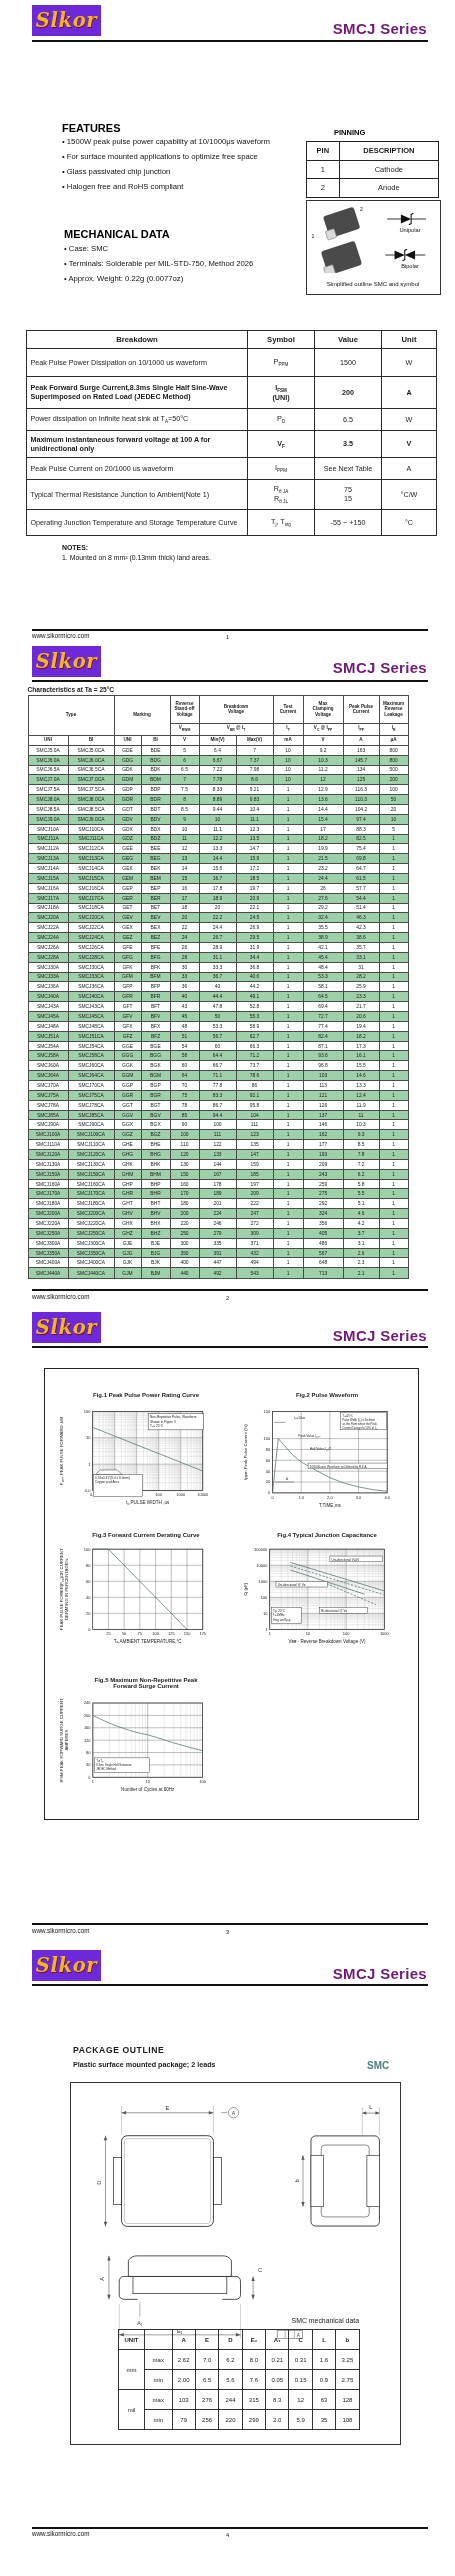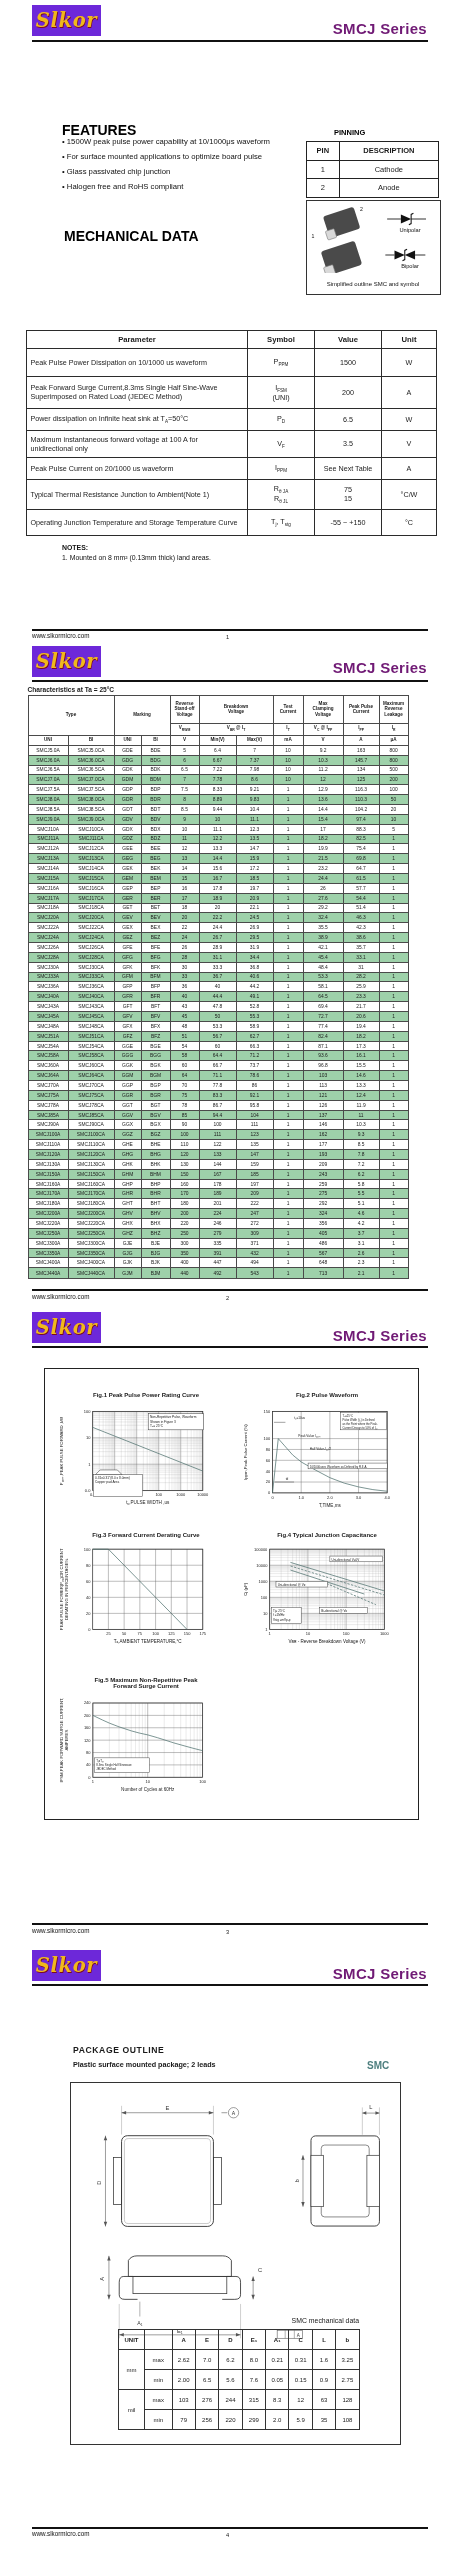--- a/index.html
+++ b/index.html
@@ -3,21 +3,21 @@
 <meta charset="utf-8">
 <style>
   html,body{margin:0;padding:0;background:#ffffff;}
   body{font-family:"Liberation Sans", sans-serif;color:#1a1a1a;}
   #canvas{position:relative;width:455px;height:2576px;background:#fff;overflow:hidden;}
   .abs{position:absolute;}
   .rule{background:#111;}
   .logo{background:#6d28d9;display:flex;align-items:center;justify-content:center;}
   .logo span{font-family:"DejaVu Serif", serif;font-style:italic;font-weight:bold;color:#F0B81C;font-size:19.5px;letter-spacing:0.6px;text-shadow:0.6px 0.6px 0 #7a0a1e;}
   .series-title{font-size:15px;font-weight:bold;text-align:right;letter-spacing:0.3px;color:#701a75;}
-  .h1{font-size:14px;font-weight:bold;color:#000;}
+  .h1{font-size:11px;font-weight:bold;color:#000;}
   .h2{font-size:7.5px;font-weight:bold;color:#000;}
   ul.plain{list-style:none;margin:0;padding:0;font-size:7.7px;line-height:15px;color:#111;}
   ul.plain li::before{content:"• ";}
   table{border-collapse:collapse;}
   .pintab{width:133px;font-size:7.5px;}
   .pintab th,.pintab td{border:1.1px solid #222;text-align:center;height:15.5px;font-weight:normal;}
   .pintab th{font-weight:bold;}
   .outbox{border:0.9px solid #333;}
   .outbox .cap{font-size:6px;text-align:center;color:#111;}
   .symlab{font-size:5.7px;color:#111;text-align:center;}
@@ -60,21 +60,21 @@
 
   <div class="abs logo" style="left:32px;top:4.6px;width:69px;height:31px;">
       <span>Slkor</span>
     </div>
   <div class="abs series-title" style="left:255px;top:19.5px;width:172px;">SMCJ Series</div>
   <div class="abs rule" style="left:32px;top:40px;width:396px;height:2.3px;"></div>
 
   <div class="abs h1" style="left:62px;top:122px;">FEATURES</div>
   <ul class="abs plain" style="left:62px;top:134px;width:241px;" id="features-list">
       <li>1500W peak pulse power capability at 10/1000μs waveform</li>
-      <li>For surface mounted applications to optimize board pulse</li>
+      <li>For surface mounted applications to optimize free space</li>
       <li>Glass passivated chip junction</li>
       <li>Halogen free and RoHS compliant</li>
     </ul>
 
   <div class="abs h2" style="left:306px;top:128px;margin-left:28px;">PINNING</div>
   <table class="abs pintab" style="left:306px;top:141px;">
     <colgroup>
         <col style="width:33px">
         <col style="width:100px">
       </colgroup>
@@ -90,20 +90,25 @@
           <td>Cathode</td>
         </tr>
         <tr>
           <td>2</td>
           <td>Anode</td>
         </tr>
       </tbody>
   </table>
 
   <div class="abs h1" style="left:64px;top:228px;">MECHANICAL DATA</div>
+  <ul class="abs plain" style="left:64px;top:241px;width:241px;" id="mech-list">
+      <li>Case: SMC</li>
+      <li>Terminals: Solderable per MIL-STD-750, Method 2026</li>
+      <li>Approx. Weight:  0.22g (0.0077oz)</li>
+    </ul>
 
   <div class="abs outbox" style="left:306px;top:200px;width:133px;height:93px;">
     <svg class="abs" style="left:5.7px;top:3.4px;" width="63" height="69" viewBox="0 0 110 120">
       <g transform="rotate(-18 50 32)">
           <rect x="22" y="12" width="56" height="40" rx="5" fill="#4a4a4a"></rect>
           <rect x="18" y="38" width="16" height="16" rx="2" fill="#d9d9d9" stroke="#7a7a7a"></rect>
         </g>
       <g transform="rotate(-18 50 92)">
           <rect x="18" y="72" width="62" height="44" rx="5" fill="#4a4a4a"></rect>
           <rect x="14" y="100" width="17" height="17" rx="2" fill="#d9d9d9" stroke="#7a7a7a"></rect>
@@ -131,46 +136,46 @@
 
   <table class="abs paramtab" style="left:26px;top:330px;">
     <colgroup>
         <col style="width:221px">
         <col style="width:67px">
         <col style="width:67px">
         <col style="width:55px">
       </colgroup>
     <thead>
         <tr style="height:18.4px;">
-      <th>Parameter</th>
+      <th>Breakdown</th>
       <th>Symbol</th>
       <th>Value</th>
       <th>Unit</th>
     </tr>
       </thead>
     <tbody id="param-tbody">
         <tr style="height: 27.5px;">
           <td class="pc">Peak Pulse Power Dissipation on 10/1000 us waveform</td>
           <td class="cc">P<sub>PPM</sub></td>
           <td class="cc">1500</td>
           <td class="cc">W</td>
         </tr>
-        <tr style="height: 32px;">
+        <tr style="height: 32px; font-weight: bold;">
           <td class="pc">Peak Forward Surge Current,8.3ms Single Half Sine-Wave<br>Superimposed on Rated Load (JEDEC Method)</td>
           <td class="cc">I<sub>FSM</sub><br>(UNI)</td>
           <td class="cc">200</td>
           <td class="cc">A</td>
         </tr>
         <tr style="height: 22px;">
           <td class="pc">Power dissipation on Infinite heat sink at T<sub>A</sub>=50°C</td>
           <td class="cc">P<sub>D</sub></td>
           <td class="cc">6.5</td>
           <td class="cc">W</td>
         </tr>
-        <tr style="height: 27px;">
+        <tr style="height: 27px; font-weight: bold;">
           <td class="pc">Maximum instantaneous forward voltage at 100 A for<br>unidirectional only</td>
           <td class="cc">V<sub>F</sub></td>
           <td class="cc">3.5</td>
           <td class="cc">V</td>
         </tr>
         <tr style="height: 22px;">
           <td class="pc">Peak Pulse Current on 20/1000 us waveform</td>
           <td class="cc">I<sub>PPM</sub></td>
           <td class="cc">See Next Table</td>
           <td class="cc">A</td>

